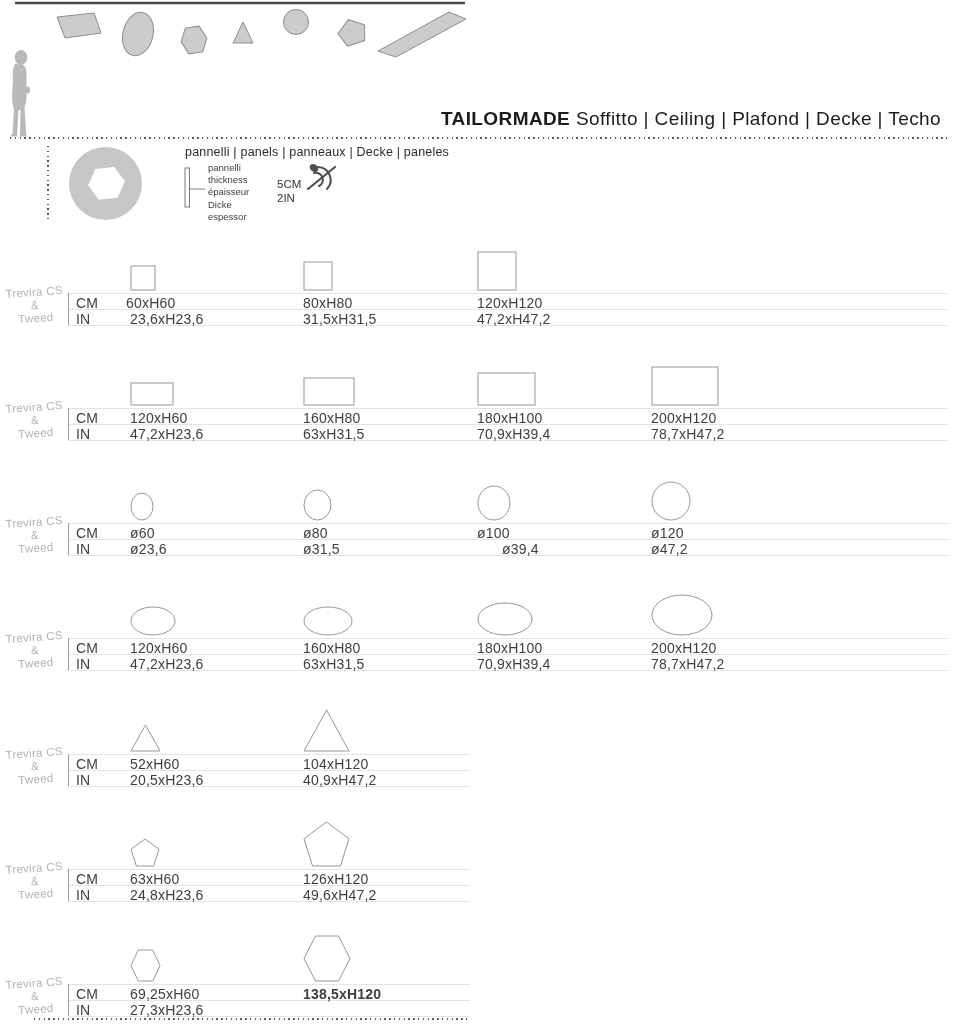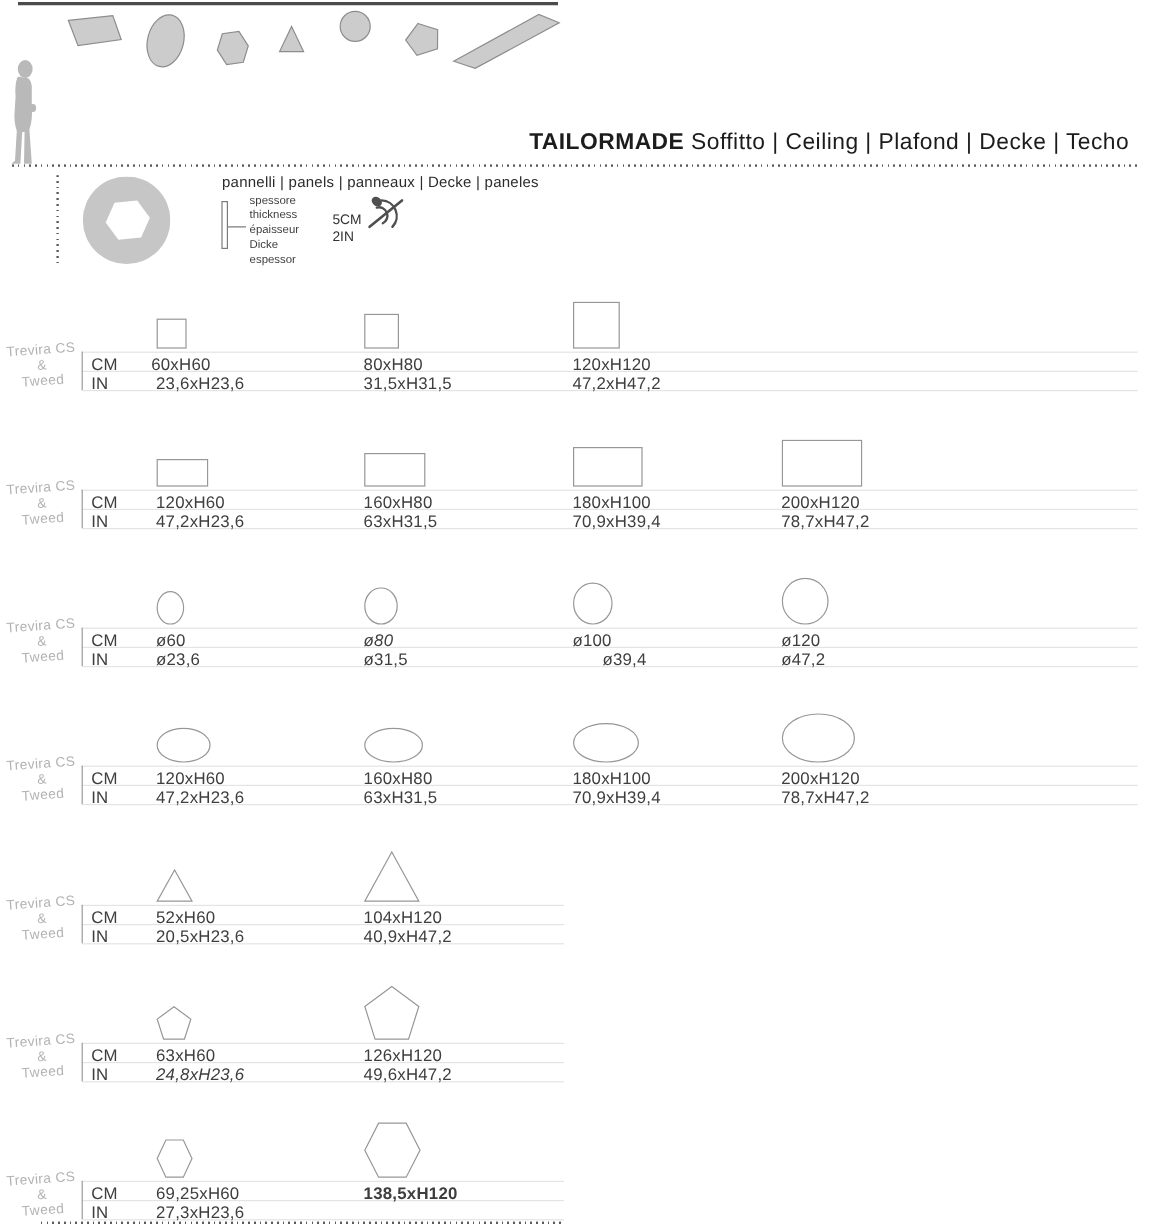--- a/index.html
+++ b/index.html
@@ -79,21 +79,21 @@
   </svg>
 
   <div class="panels-label">pannelli | panels | panneaux | Decke | paneles</div>
 
   <svg class="abs" style="left:184px;top:167px" width="24" height="42" viewBox="0 0 24 42">
     <rect x="1" y="1" width="4.5" height="39" fill="#ffffff" stroke="#7c7c7c" stroke-width="1"></rect>
     <line x1="5.5" y1="22" x2="21" y2="22" stroke="#7c7c7c" stroke-width="1"></line>
   </svg>
 
   <div class="thick-words">
-    <div>spessore</div>
+    <div>pannelli</div>
     <div>thickness</div>
     <div>épaisseur</div>
     <div>Dicke</div>
     <div>espessor</div>
   </div>
 
   <div class="thick-vals">
     <div>5CM</div>
     <div>2IN</div>
   </div>
@@ -182,21 +182,21 @@
         <div class="unit" style="left: 76px; top: 87px;">CM</div>
         <div class="unit" style="left: 76px; top: 103px;">IN</div>
         <div class="shape-holder" style="left: 130px; top: 54px;"><svg width="24" height="29" viewBox="0 0 24 29">
             <ellipse cx="12" cy="14.5" rx="11" ry="13.5" fill="#ffffff" stroke="#979797" stroke-width="1"></ellipse>
           </svg></div>
         <div class="val" style="left: 130px; top: 87px;">ø60</div>
         <div class="val" style="left: 130px; top: 103px;">ø23,6</div>
         <div class="shape-holder" style="left: 303px; top: 51px;"><svg width="29" height="32" viewBox="0 0 29 32">
             <ellipse cx="14.5" cy="16" rx="13.5" ry="15" fill="#ffffff" stroke="#979797" stroke-width="1"></ellipse>
           </svg></div>
-        <div class="val" style="left: 303px; top: 87px; font-style: italic;">ø80</div>
+        <div class="val" style="left: 303px; top: 87px;">ø80</div>
         <div class="val" style="left: 303px; top: 103px;">ø31,5</div>
         <div class="shape-holder" style="left: 477px; top: 47px;"><svg width="34" height="36" viewBox="0 0 34 36">
             <ellipse cx="17" cy="18" rx="16" ry="17" fill="#ffffff" stroke="#979797" stroke-width="1"></ellipse>
           </svg></div>
         <div class="val" style="left: 477px; top: 87px;">ø100</div>
         <div class="val" style="left: 454px; top: 103px; margin-left: 48px;">ø39,4</div>
         <div class="shape-holder" style="left: 651px; top: 43px;"><svg width="40" height="40" viewBox="0 0 40 40">
             <ellipse cx="20" cy="20" rx="19" ry="19" fill="#ffffff" stroke="#979797" stroke-width="1"></ellipse>
           </svg></div>
         <div class="val" style="left: 651px; top: 87px;">ø120</div>
@@ -267,21 +267,21 @@
         <div class="hline" style="left: 68px; top: 85px; width: 402px;"></div>
         <div class="hline" style="left: 68px; top: 101px; width: 402px;"></div>
         <div class="hline" style="left: 68px; top: 117px; width: 402px;"></div>
         <div class="vline" style="left: 68px; top: 85px; height: 32px;"></div>
         <div class="unit" style="left: 76px; top: 87px;">CM</div>
         <div class="unit" style="left: 76px; top: 103px;">IN</div>
         <div class="shape-holder" style="left: 130px; top: 54px;"><svg width="30" height="29" viewBox="0 0 30 29">
             <polygon points="15,1 29,11.26 23.68,28 6.32,28 1,11.26" fill="#ffffff" stroke="#979797" stroke-width="1"></polygon>
           </svg></div>
         <div class="val" style="left: 130px; top: 87px;">63xH60</div>
-        <div class="val" style="left: 130px; top: 103px; font-style: italic;">24,8xH23,6</div>
+        <div class="val" style="left: 130px; top: 103px;">24,8xH23,6</div>
         <div class="shape-holder" style="left: 303px; top: 37px;"><svg width="47" height="46" viewBox="0 0 47 46">
             <polygon points="23.5,1 46,17.72 37.45,45 9.55,45 1,17.72" fill="#ffffff" stroke="#979797" stroke-width="1"></polygon>
           </svg></div>
         <div class="val" style="left: 303px; top: 87px;">126xH120</div>
         <div class="val" style="left: 303px; top: 103px;">49,6xH47,2</div>
       </div>
       <div class="spec-row" style="top: 899px;">
         <div class="material">
           <div>Trevira CS</div>
           <div>&amp;</div>

